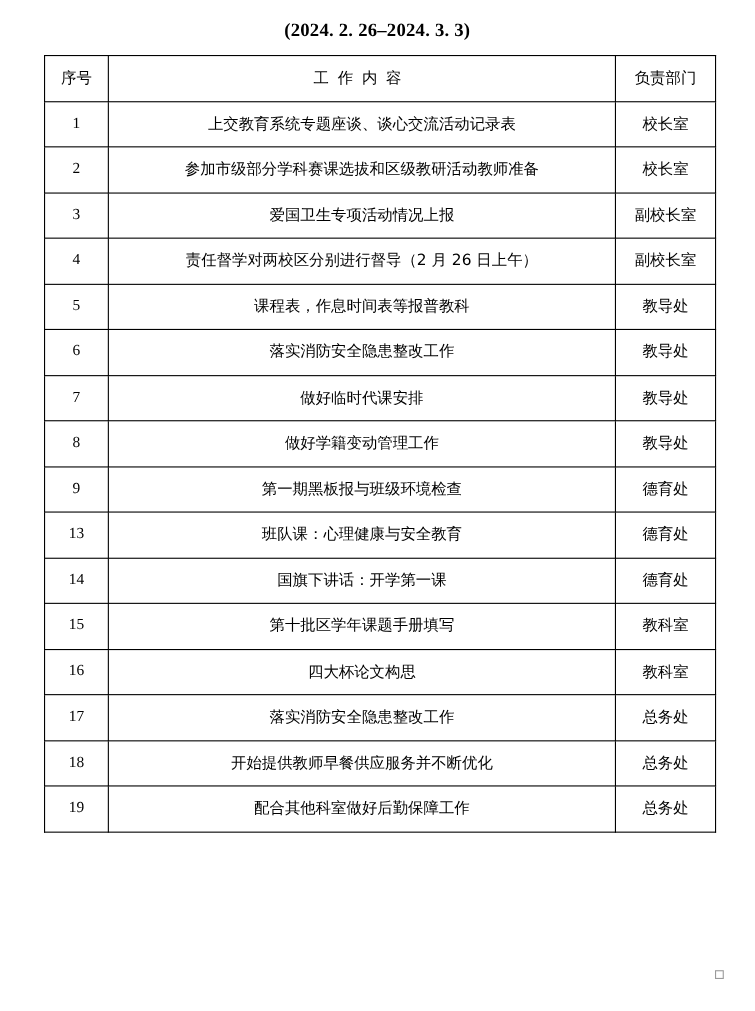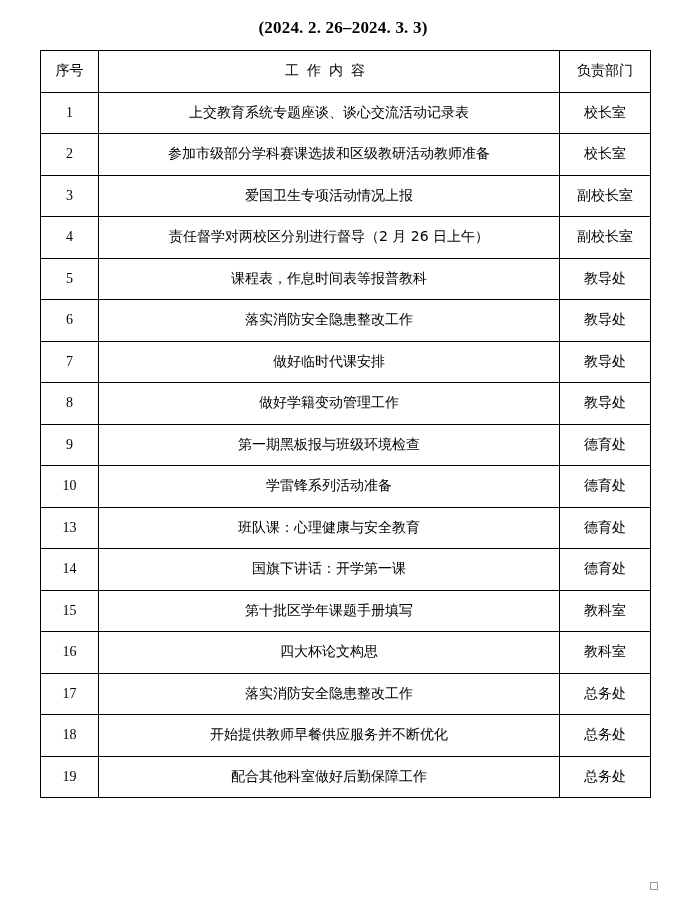--- a/index.html
+++ b/index.html
@@ -76,25 +76,20 @@
         <td class="seq">8</td>
         <td class="content">做好学籍变动管理工作</td>
         <td class="dept">教导处</td>
       </tr>
       <tr>
         <td class="seq">9</td>
         <td class="content">第一期黑板报与班级环境检查</td>
         <td class="dept">德育处</td>
       </tr>
       <tr>
-        <td class="seq">10</td>
-        <td class="content">学雷锋系列活动准备</td>
-        <td class="dept">德育处</td>
-      </tr>
-      <tr>
         <td class="seq">13</td>
         <td class="content">班队课：心理健康与安全教育</td>
         <td class="dept">德育处</td>
       </tr>
       <tr>
         <td class="seq">14</td>
         <td class="content">国旗下讲话：开学第一课</td>
         <td class="dept">德育处</td>
       </tr>
       <tr>

